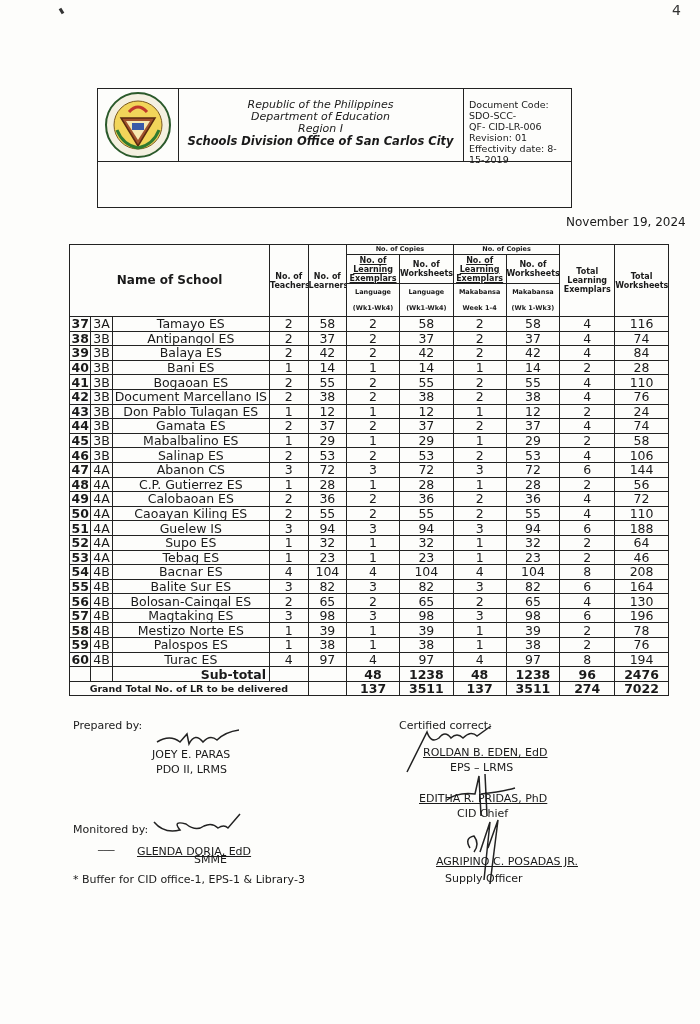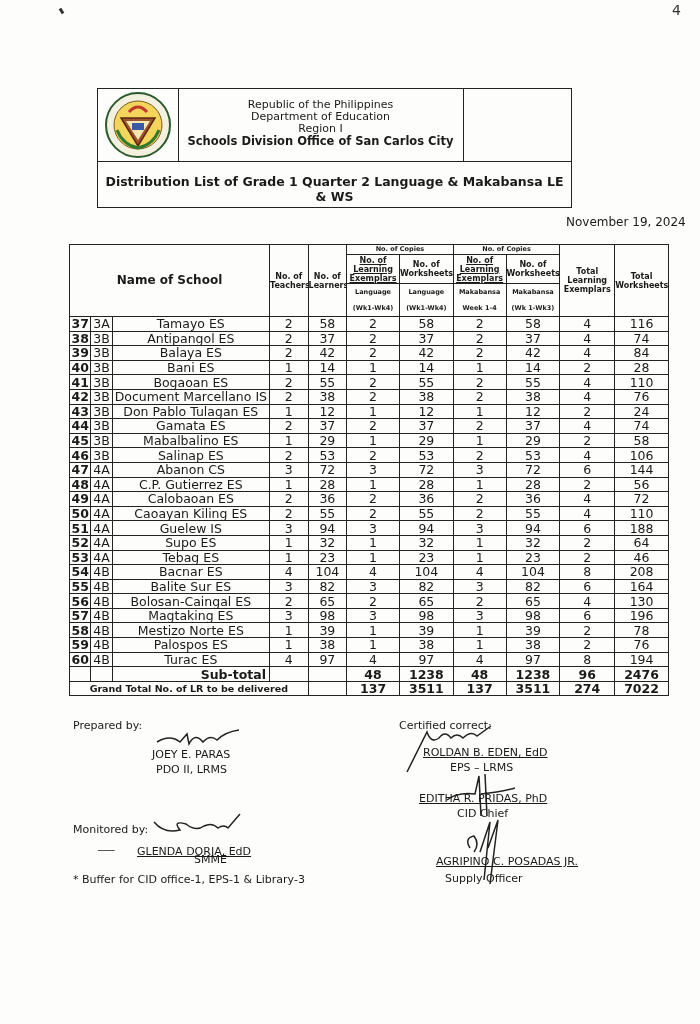--- a/index.html
+++ b/index.html
@@ -5,21 +5,21 @@
   html,body{margin:0;padding:0;}
   body{width:700px;height:1024px;background:#fdfdfb;position:relative;overflow:hidden;
        font-family:"DejaVu Sans",sans-serif;color:#1a1a1a;}
   .page-num{position:absolute;left:672px;top:2px;font-size:14px;font-family:"DejaVu Sans",sans-serif;color:#333;}
   .mark{position:absolute;left:60px;top:8px;width:3px;height:6px;background:#333;transform:rotate(-30deg);}
 
   
   .hdr{position:absolute;left:97px;top:88px;width:475px;height:120px;border:1.5px solid #222;box-sizing:border-box;}
   .hdr-top{position:absolute;left:0;top:0;width:100%;height:48px;border-bottom:1.5px solid #222;}
   .logo-cell{position:absolute;left:0;top:0;width:45px;height:48px;border-right:1.5px solid #222;}
-  .hdr-center{position:absolute;left:45px;top:0;width:245px;height:48px;border-right:1.5px solid #222;text-align:center;}
+  .hdr-center{position:absolute;left:45px;top:0;width:245px;height:48px;border-right:1.5px solid #222;text-align:center;font-style:italic;}
   .hdr-right{position:absolute;left:290px;top:0;width:183px;height:48px;}
   .hdr-line{font-size:11px;line-height:12px;}
   .hdr-bold{font-size:11.5px;font-weight:bold;line-height:13px;}
   .doc-line{font-size:9.5px;line-height:11px;padding-left:6px;}
   .hdr-title{position:absolute;left:0;top:60px;width:100%;text-align:center;font-size:12.5px;font-weight:bold;}
   .date{position:absolute;left:566px;top:215px;font-size:12px;}
 
   
   table.dist{position:absolute;left:69px;top:244px;border-collapse:collapse;width:600px;table-layout:fixed;}
   table.dist td, table.dist th{border:1px solid #222;padding:0;text-align:center;font-size:12.5px;height:13.6px;line-height:13px;overflow:hidden;white-space:nowrap;}
@@ -58,22 +58,27 @@
         <path d="M56 40 Q50 55 35 58" stroke="#2f7a2f" stroke-width="3" fill="none"></path>
         <path d="M26 22 Q35 12 44 22" stroke="#c0392b" stroke-width="3" fill="none"></path>
       </svg>
     </div>
     <div class="hdr-center" style="left:80px;width:285px;height:72px;">
       <div class="hdr-line" style="margin-top:10px;">Republic of the Philippines</div>
       <div class="hdr-line">Department of Education</div>
       <div class="hdr-line">Region I</div>
       <div class="hdr-bold">Schools Division Office of San Carlos City</div>
     </div>
+    <div class="hdr-right" style="left:365px;width:108px;height:72px;padding-top:10px;">
+      <div class="doc-line">Document Code: SDO-SCC-</div>
+      <div class="doc-line">QF- CID-LR-006</div>
+      <div class="doc-line">Revision: 01</div>
+      <div class="doc-line">Effectivity date: 8-15-2019</div>
+    </div>
   </div>
-  <div class="hdr-title" style="top:85px;">Distribution List of Grade 1 Quarter 2 Language &amp; Makabansa LE &amp; WS</div>
 </div>
 
 <div class="date">November 19, 2024</div>
 
 <table class="dist">
   <colgroup>
     <col style="width:21px">
       <col style="width:21px">
       <col style="width:155px">
     <col style="width:38px">

